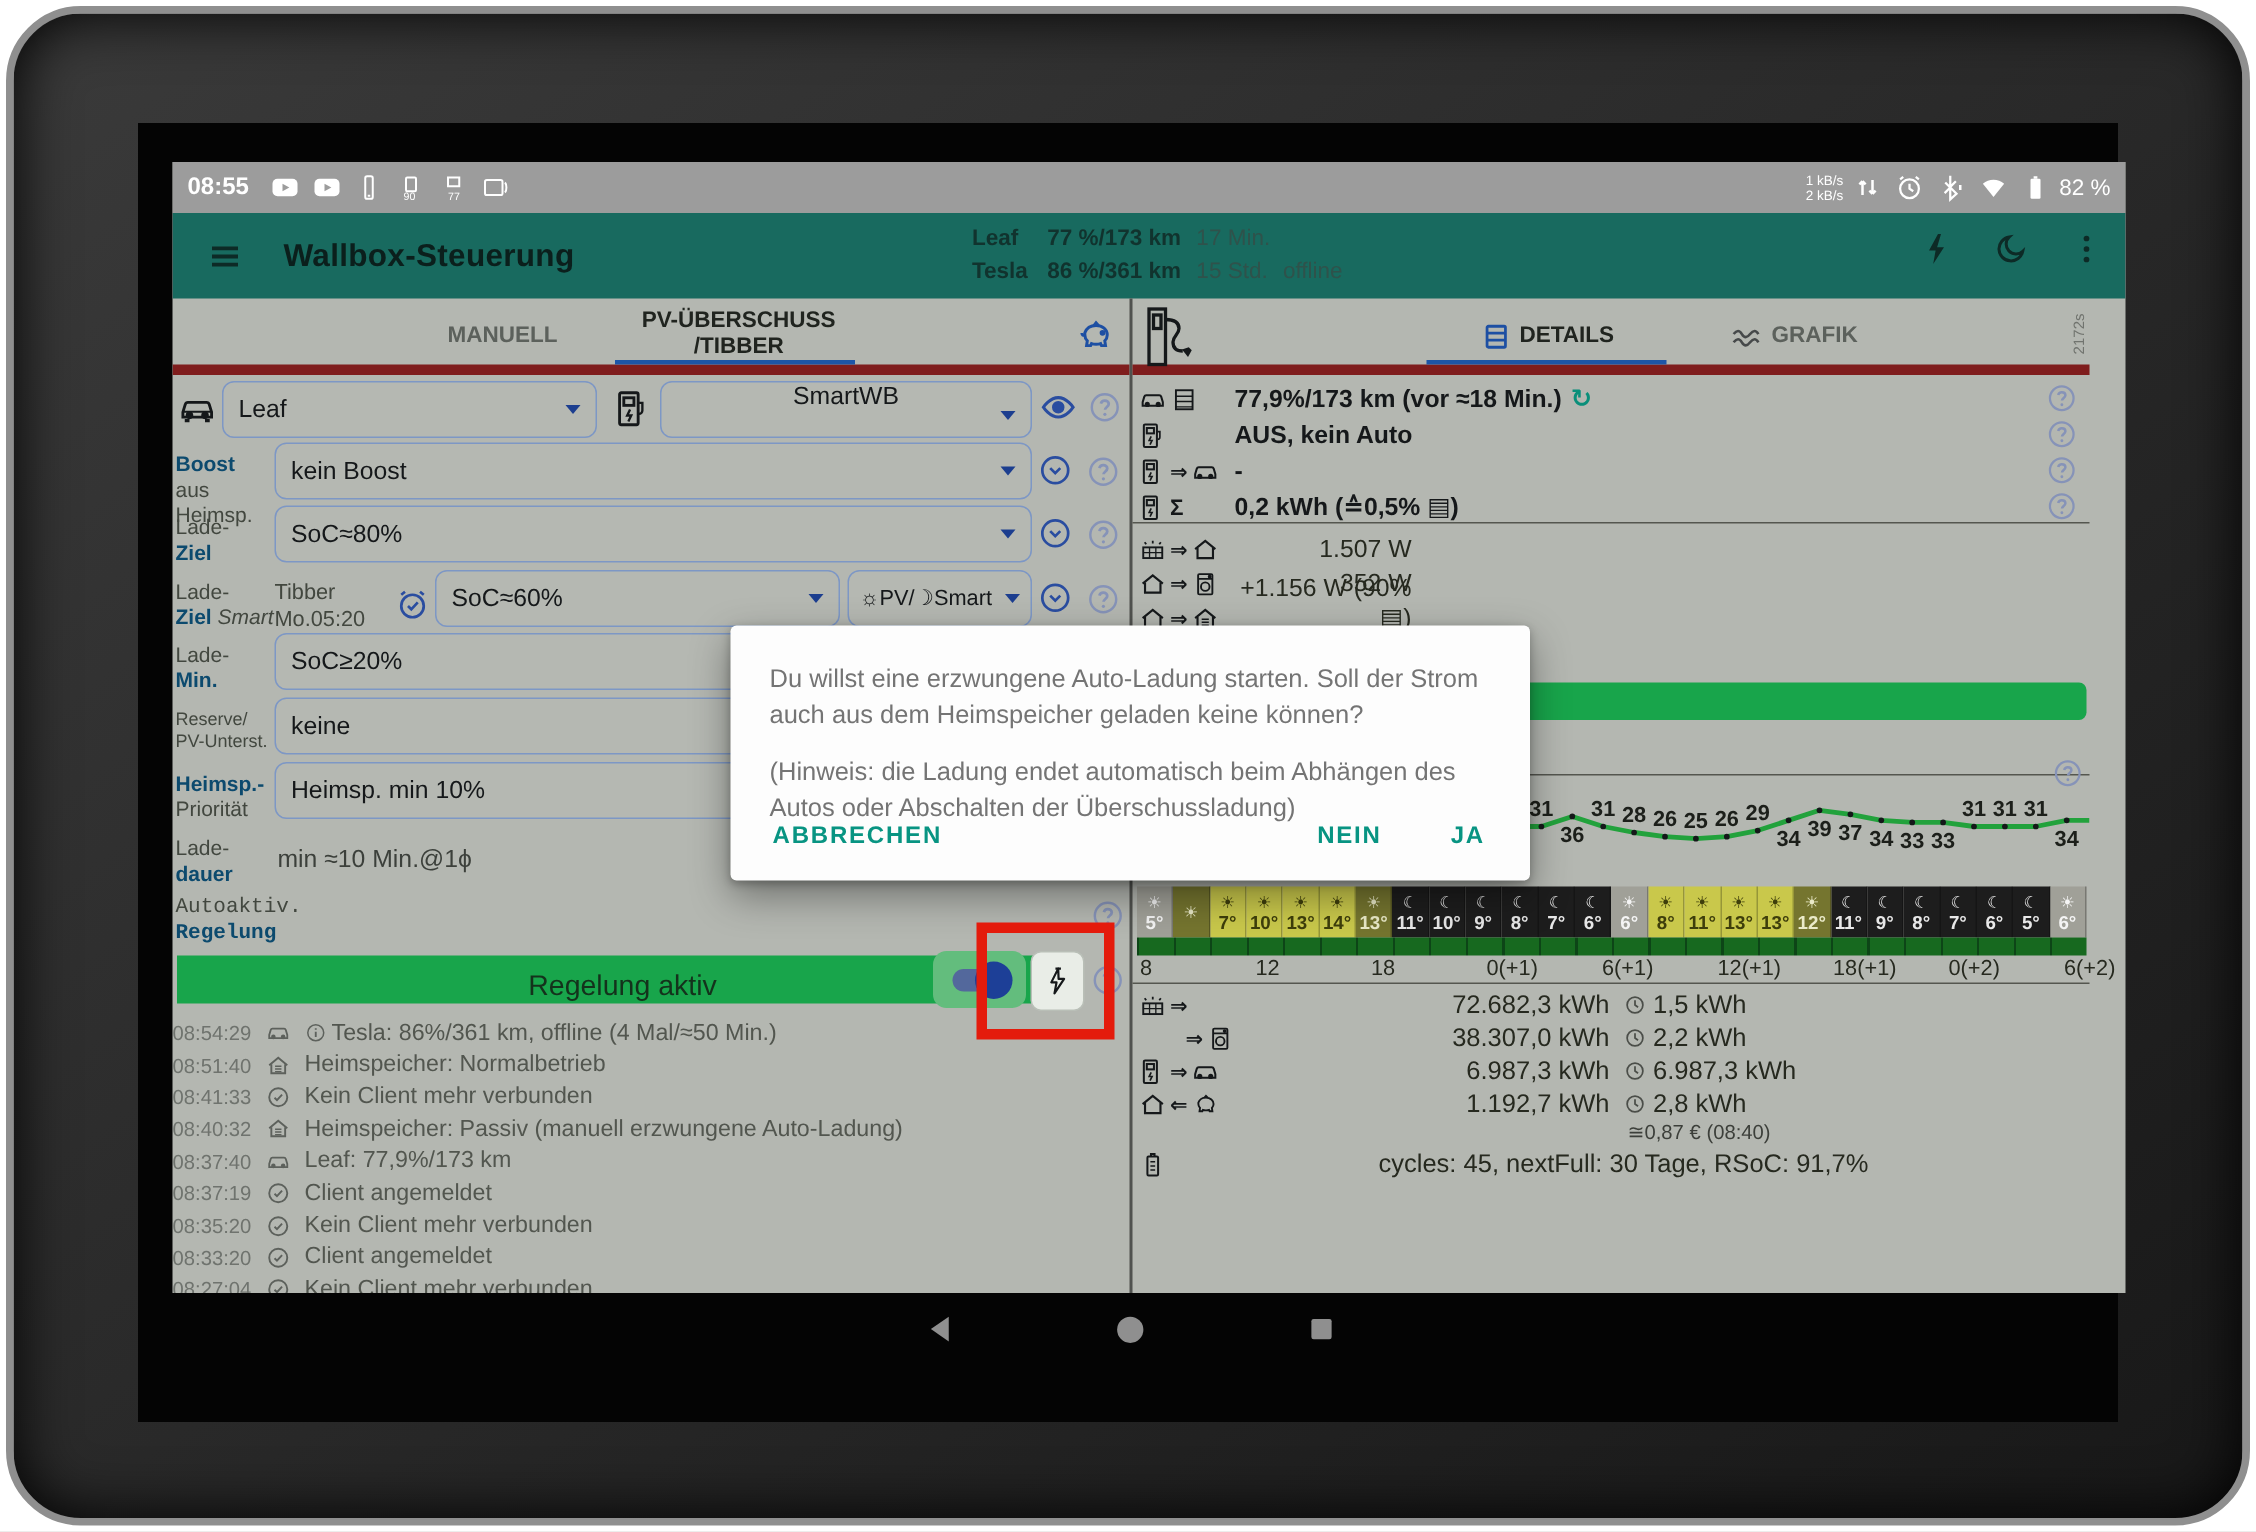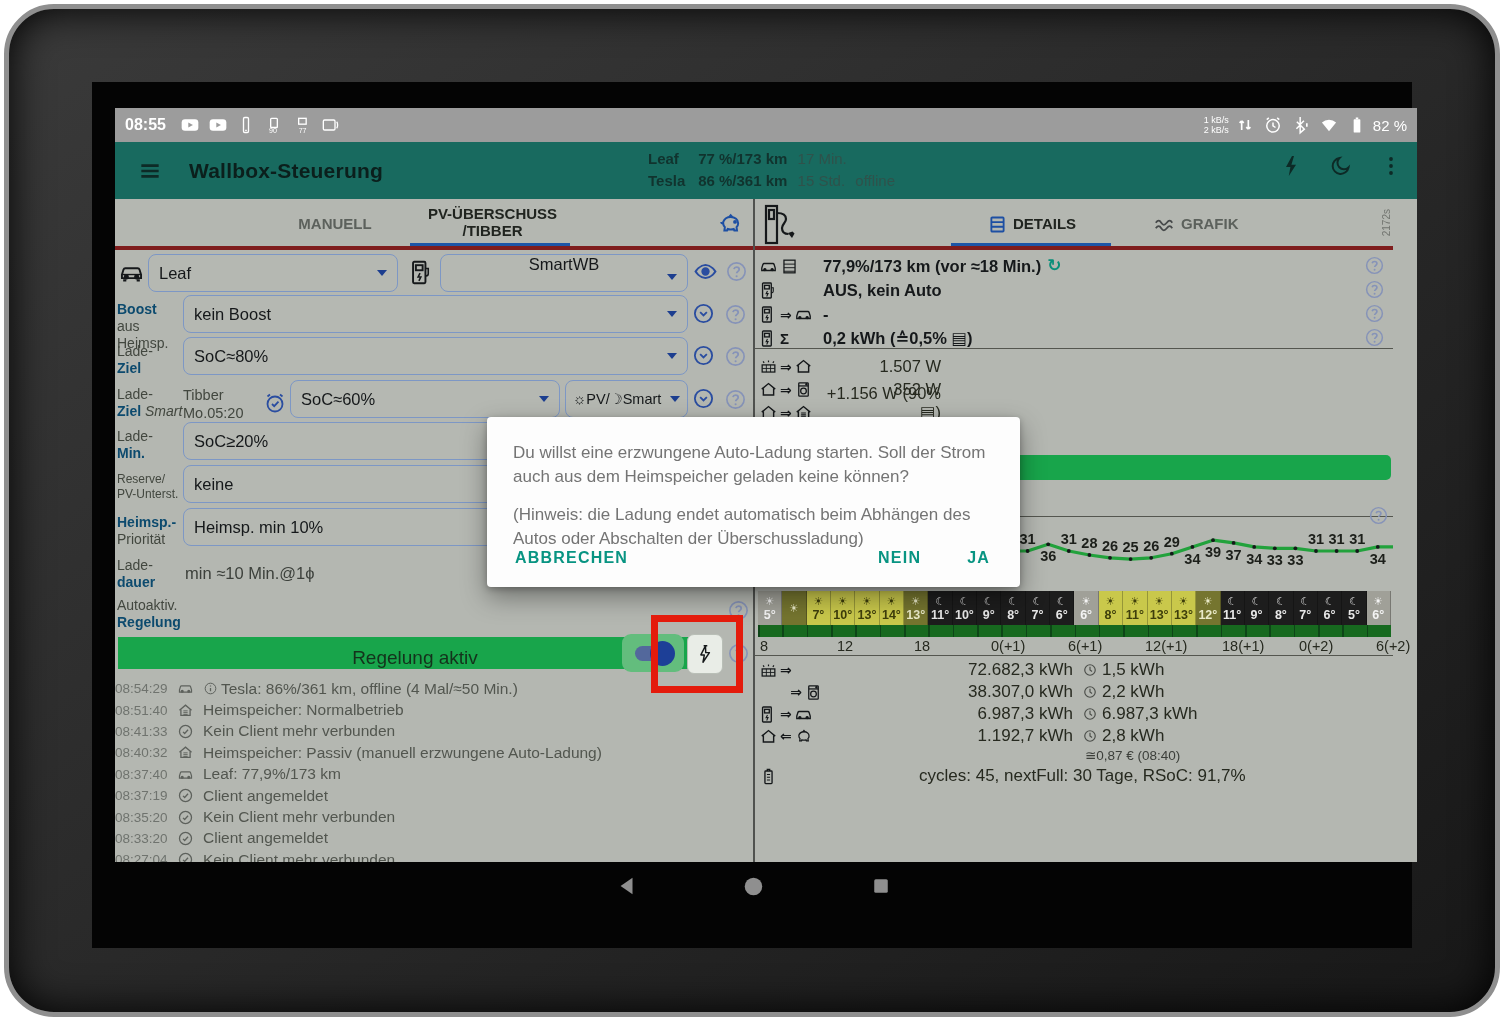--- a/index.html
+++ b/index.html
@@ -26,21 +26,21 @@
   #veh-info .vsoc{font-weight:bold;}
   #veh-info .vage,#veh-info .vstat{color:#2f524b;margin-left:6px;}
   #appbar-actions{position:absolute;right:14px;top:12px;display:flex;gap:26px;align-items:center;color:#0d2a26;}
   #appbar-actions .i{width:24px;height:24px;}
   
   #panel-left{position:absolute;left:0;top:91px;width:638px;height:663px;}
   #panel-right{position:absolute;left:640px;top:91px;width:638px;height:663px;}
   #vdivider{position:absolute;left:638px;top:91px;width:2px;height:663px;background:#50524f;}
   .hline{position:absolute;left:0;width:100%;height:1px;background:#6f726d;}
   
-  .tabrow{position:absolute;left:0;top:0;width:100%;height:51px;border-bottom:4px solid #7f1d1d;box-sizing:border-box;}
+  .tabrow{position:absolute;left:0;top:0;width:100%;height:51px;border-bottom:7px solid #7f1d1d;box-sizing:border-box;}
   .tab{position:absolute;font-size:15px;font-weight:bold;color:#5c615c;text-align:center;}
   .tab.active{color:#20241f;}
   .tab-underline{position:absolute;height:3px;background:#1d55a7;bottom:0;}
   
   .flabel{position:absolute;left:2px;width:66px;font-size:14px;line-height:17px;color:#42473f;}
   .flabel b{color:#0c4a6e;}
   .flabel i{font-style:italic;}
   .flabel.small{font-size:12px;line-height:15px;}
   .ffield{position:absolute;height:38px;border:1.6px solid #7d97c5;border-radius:8px;display:flex;align-items:center;padding:0 10px;box-sizing:border-box;font-size:16.5px;color:#15181a;background:rgba(255,255,255,0.02);}
   .caret{width:0;height:0;border-left:5.5px solid transparent;border-right:5.5px solid transparent;border-top:6.5px solid #1c3e8f;margin-left:auto;}
@@ -375,21 +375,21 @@
           <span>Heimsp. min 10%</span>
           <span class="caret"></span>
         </div>
 
       <div class="flabel" style="top:358px;">
           <div>Lade-</div>
           <div><b>dauer</b></div>
         </div>
       <span class="ftext" style="left:70px;top:365px;color:#3c403b;">min ≈10 Min.@1ϕ</span>
 
-      <div class="flabel" style="top:398px;width:90px;">
+      <div class="flabel" style="top:398px;width:90px;font-family:Liberation Mono, monospace;">
           <div>Autoaktiv.</div>
           <div><b>Regelung</b></div>
         </div>
       <span class="cico help" style="left:612px;top:400px;"><svg viewBox="0 0 24 24" fill="none" stroke="currentColor" stroke-width="1.7">
             <circle cx="12" cy="12" r="9"></circle>
             <path d="M9.3 9.5A2.8 2.8 0 0 1 12 7.4c1.6 0 2.8 1 2.8 2.4 0 1.9-2.6 2.2-2.6 4" stroke-width="1.9"></path>
             <circle cx="12.1" cy="16.9" r="1.1" fill="currentColor" stroke="none"></circle>
           </svg></span>
 
       <div id="greenbar">

